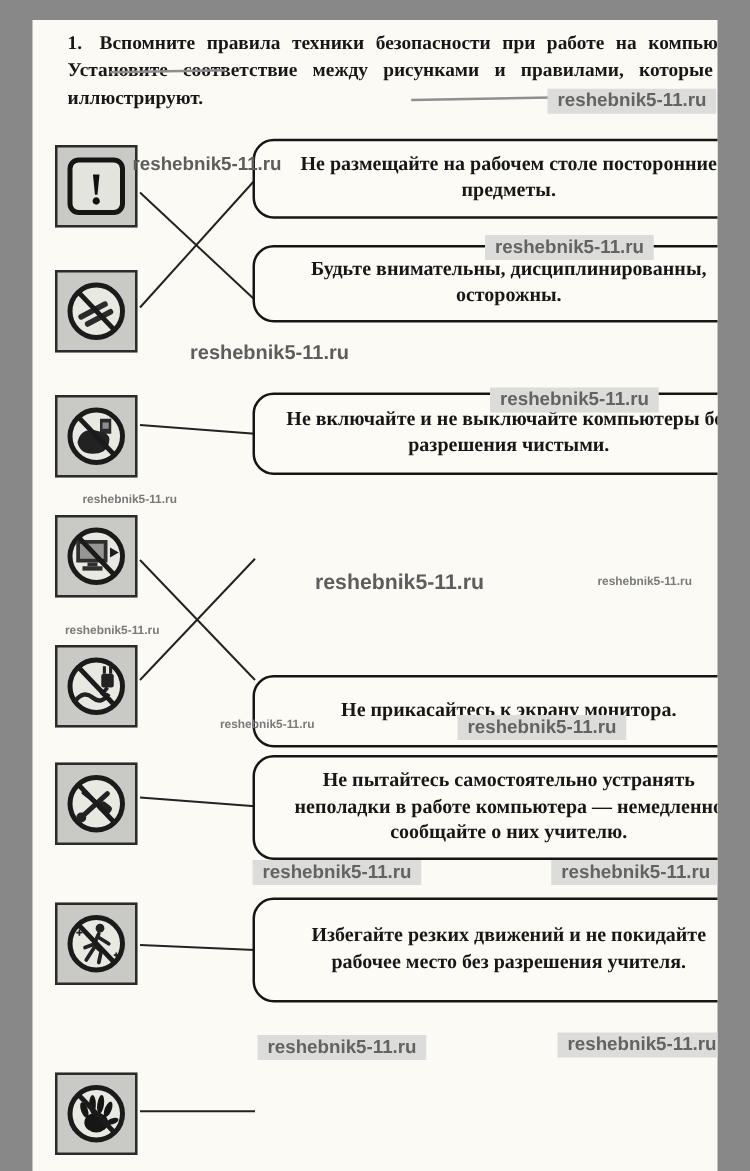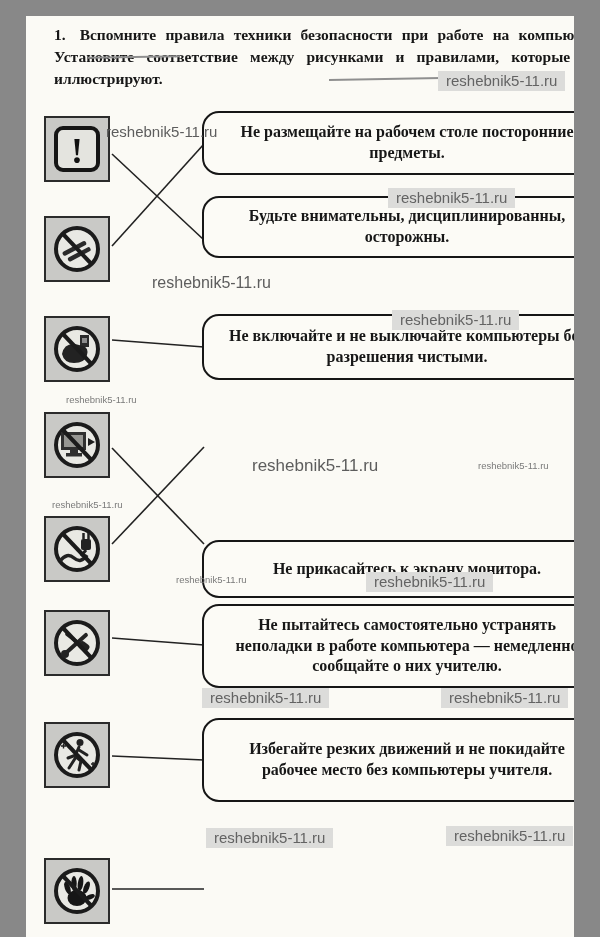--- a/index.html
+++ b/index.html
@@ -19,21 +19,21 @@
               text-align:center; padding:4px 18px;
               font-weight:bold; font-size:16px; line-height:1.3; }
   
   .sign { position:absolute; left:18px; width:66px; height:66px; box-sizing:border-box;
           background:#c9c9c6; border:2px solid #2b2b2b;
           display:flex; align-items:center; justify-content:center; }
   .sign svg { display:block; }
   
   .lines { position:absolute; top:0; left:0; pointer-events:none; }
   
-  .wm { position:absolute; font-family:"Liberation Sans", sans-serif; font-weight:normal;
+  .wm { position:absolute; font-family:"Liberation Sans", sans-serif; font-weight:bold;
         white-space:nowrap; }
   .wm.boxed { background:#dcdcda; color:#636363; padding:1px 8px 2px; font-size:15px; }
   .wm.plain { color:#5d5d5d; font-size:16px; }
   .wm.small { color:#7a7a7a; font-size:9.5px; }
   
   .scribble { position:absolute; border-top:2px solid #8f8f8f; }
   
   .footer-line { position:absolute; left:55px; right:0; bottom:7px; border-top:2px solid #222; }
   .footer-mark { position:absolute; bottom:0px; left:292px; width:20px; height:7px;
                  border:2px solid #222; border-bottom:none; background:#fbfaf5; }
@@ -167,21 +167,21 @@
   <div class="rule-box" style="top:298px; height:66px">
       <span>Не включайте и не выключайте компьютеры без разрешения чистыми.</span>
     </div>
   <div class="rule-box" style="top:524px; height:58px">
       <span>Не прикасайтесь к экрану монитора.</span>
     </div>
   <div class="rule-box" style="top:588px; height:84px">
       <span>Не пытайтесь самостоятельно устранять неполадки в работе компьютера — немедленно сообщайте о них учителю.</span>
     </div>
   <div class="rule-box" style="top:702px; height:84px">
-      <span>Избегайте резких движений и не покидайте рабочее место без компьютеры учителя.</span>
+      <span>Избегайте резких движений и не покидайте рабочее место без разрешения учителя.</span>
     </div>
 
   <span class="wm boxed" style="top:55px;  left:412px">reshebnik5-11.ru</span>
   <span class="wm plain" style="top:107px; left:80px; font-size:15px">reshebnik5-11.ru</span>
   <span class="wm boxed" style="top:172px; left:362px">reshebnik5-11.ru</span>
   <span class="wm plain" style="top:258px; left:126px">reshebnik5-11.ru</span>
   <span class="wm boxed" style="top:294px; left:366px">reshebnik5-11.ru</span>
   <span class="wm small" style="top:378px; left:40px">reshebnik5-11.ru</span>
   <span class="wm plain" style="top:440px; left:226px; font-size:17px">reshebnik5-11.ru</span>
   <span class="wm small" style="top:444px; left:452px">reshebnik5-11.ru</span>

